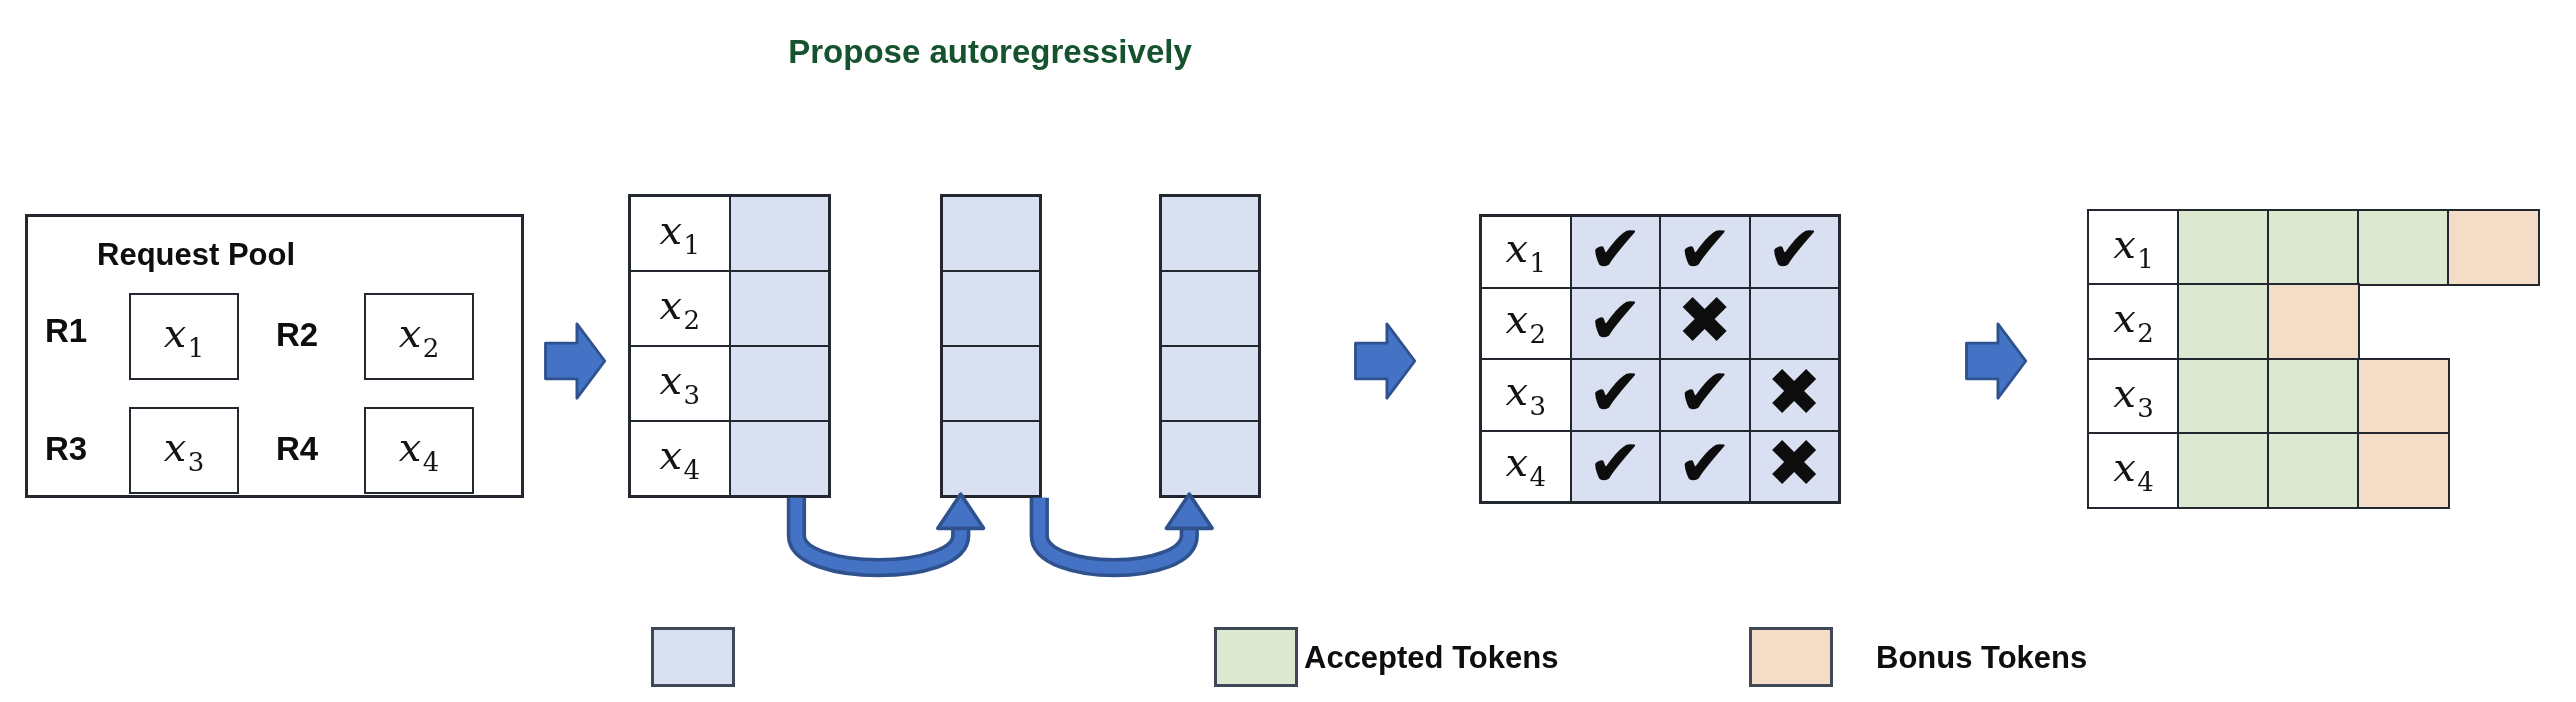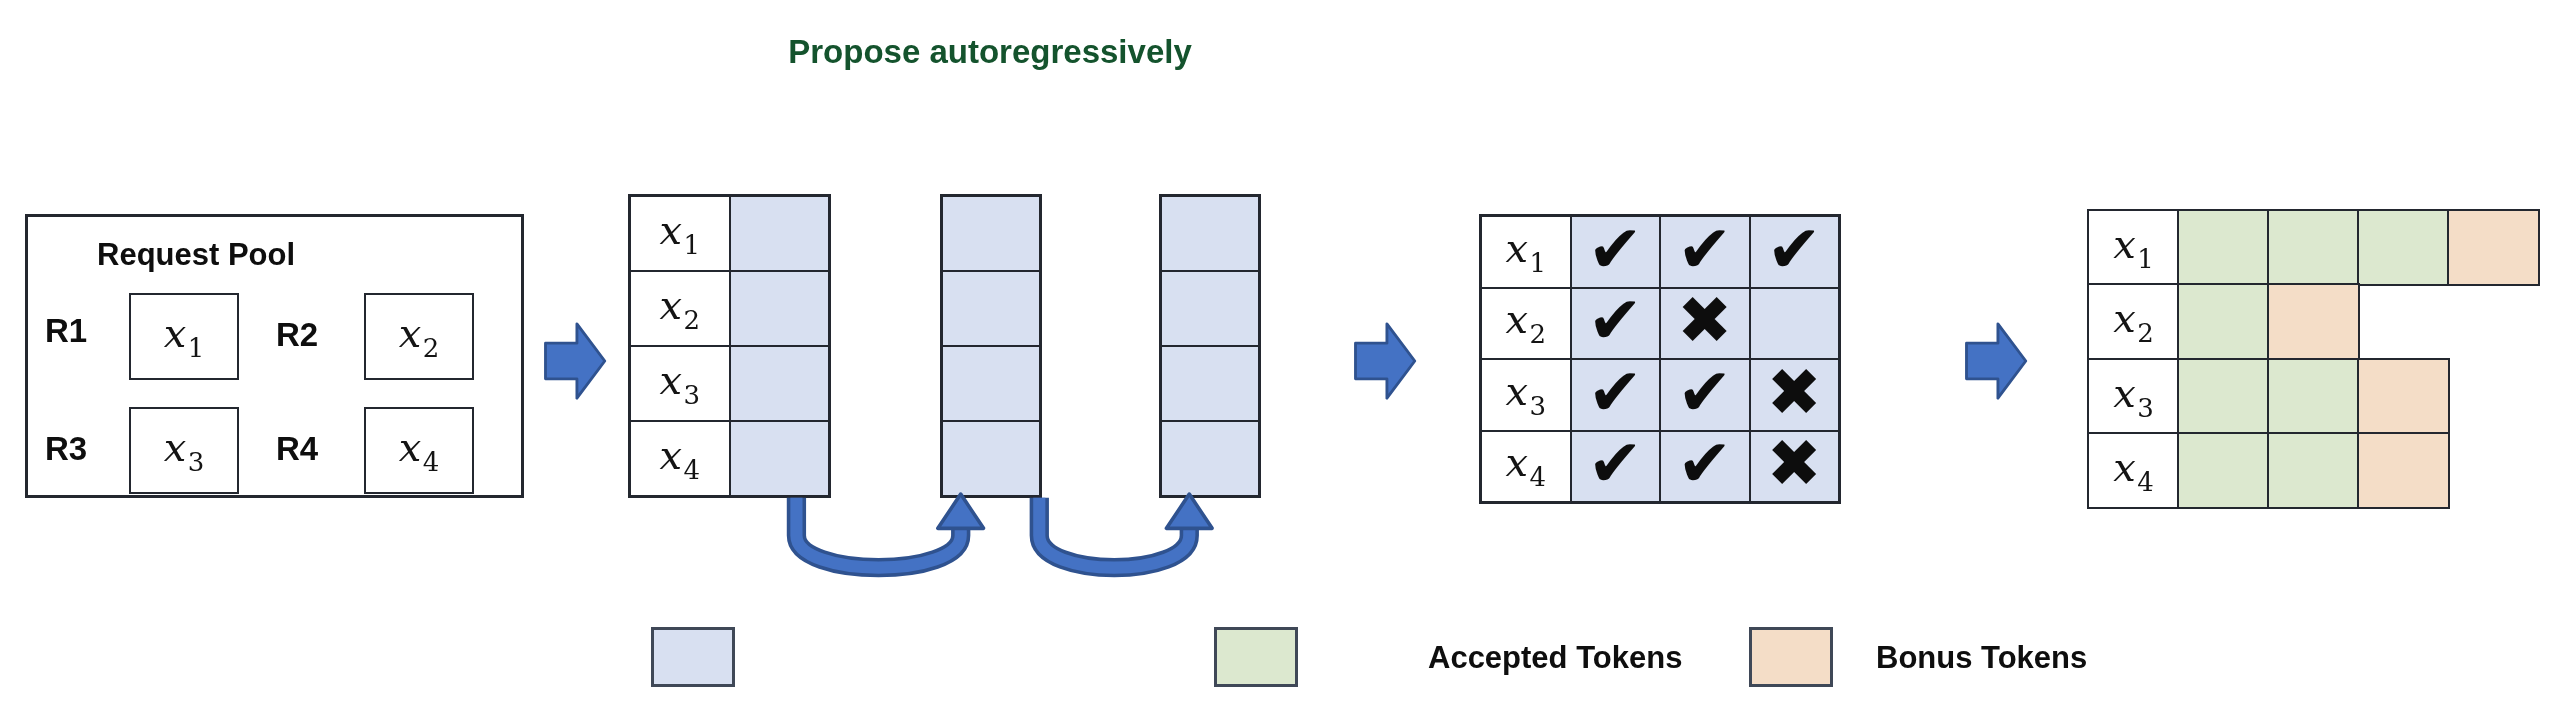--- a/index.html
+++ b/index.html
@@ -200,19 +200,19 @@
     <div class="acc-cell" style="left:270px;top:149px;" data-type="bonus"></div>
 
     <div class="acc-cell" style="left:90px;top:223px;" data-type="accepted"></div>
     <div class="acc-cell" style="left:180px;top:223px;" data-type="accepted"></div>
     <div class="acc-cell" style="left:270px;top:223px;" data-type="bonus"></div>
   </div>
 
   <div class="abs swatch" style="left:651px;top:627px;background:var(--proposed);"></div>
 
   <div class="abs swatch" style="left:1214px;top:627px;background:var(--accepted);"></div>
-  <div class="abs legend-label" style="left:1428px;top:640px;">Accepted Tokens</div>
+  <div class="abs legend-label" style="left:1304px;top:640px;">Accepted Tokens</div>
 
   <div class="abs swatch" style="left:1749px;top:627px;background:var(--bonus);"></div>
   <div class="abs legend-label" style="left:1876px;top:640px;">Bonus Tokens</div>
 
 </div>
 
 
 </body></html>

